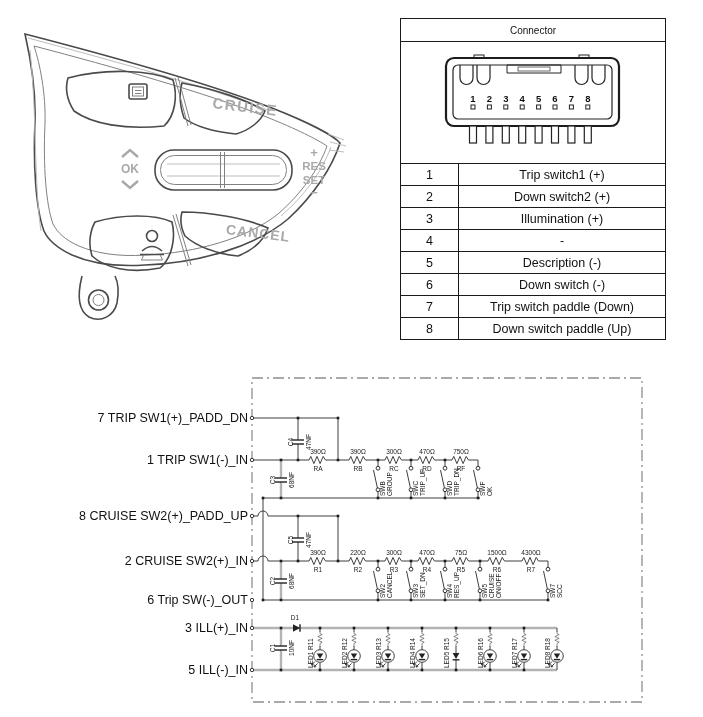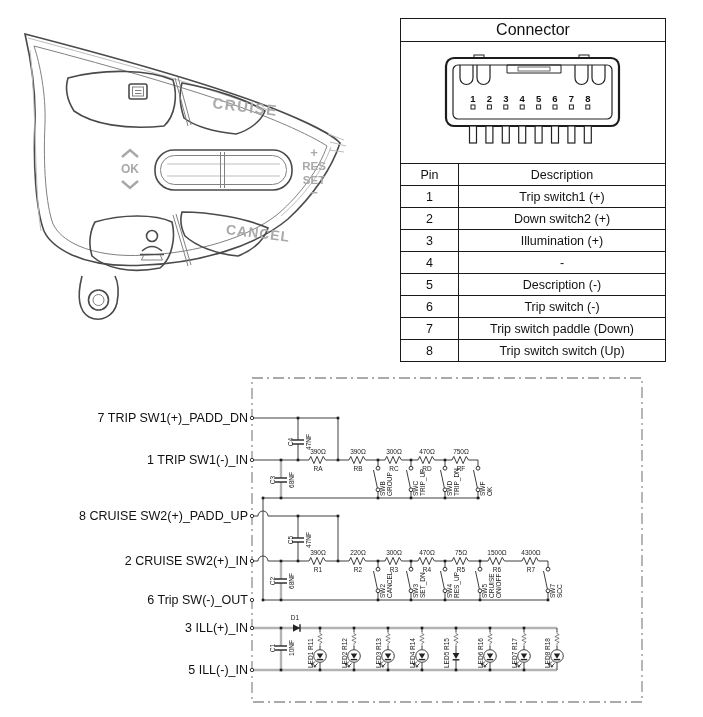--- a/index.html
+++ b/index.html
@@ -10,21 +10,21 @@
   .o1{stroke:#4a4a4a;stroke-width:1.6;fill:none;}
   .o2{stroke:#818181;stroke-width:1;fill:none;}
   .o3{stroke:#bdbdbd;stroke-width:1;fill:none;}
   .gtxt{fill:#a9a9a9;font-family:"Liberation Sans",sans-serif;font-weight:700;}
   
   .conn-panel{position:absolute;left:400px;top:18px;width:266px;}
   .conn-panel table{border-collapse:collapse;width:100%;table-layout:fixed;
     font-family:"Liberation Sans",sans-serif;font-size:12.5px;color:#111;}
   .conn-panel th,.conn-panel td{border:1px solid #1a1a1a;text-align:center;
     font-weight:400;padding:0;height:21px;overflow:hidden;white-space:nowrap;}
-  .conn-panel .title-cell{height:22px;font-size:16px;}
+  .conn-panel .title-cell{height:22px;font-size:10px;}
   .conn-panel .fig-cell{height:120px;}
   .conn-panel col.pc{width:58px;}
   
   .schem{position:absolute;left:0;top:370px;}
   .k{stroke:#3f3f3f;stroke-width:1;fill:none;}
   .kg{stroke:#b3b3b3;stroke-width:2.4;fill:none;}
   .cp{stroke:#222;stroke-width:1.4;fill:none;}
   .bd{stroke:#8f8f8f;stroke-width:1.3;fill:none;stroke-dasharray:11 4 2 4;}
   .nd{fill:#1b1b1b;}
   .pinc{fill:#fff;stroke:#333;stroke-width:1;}
@@ -144,24 +144,20 @@
                   <rect x="117.7" y="84" width="7" height="17"></rect>
               <rect x="134.1" y="84" width="7" height="17"></rect>
                   <rect x="150.5" y="84" width="7" height="17"></rect>
               <rect x="166.9" y="84" width="7" height="17"></rect>
                   <rect x="183.3" y="84" width="7" height="17"></rect>
             </g>
           </svg>
         </td>
       </tr>
       <tr>
-        <th>Pin</th>
-        <th>Description</th>
-      </tr>
-      <tr>
             <td>1</td>
             <td>Trip switch1 (+)</td>
           </tr>
       <tr>
             <td>2</td>
             <td>Down switch2 (+)</td>
           </tr>
       <tr>
             <td>3</td>
             <td>Illumination (+)</td>
@@ -169,29 +165,29 @@
       <tr>
             <td>4</td>
             <td>-</td>
           </tr>
       <tr>
             <td>5</td>
             <td>Description (-)</td>
           </tr>
       <tr>
             <td>6</td>
-            <td>Trip switch (-)</td>
+            <td>Down switch (-)</td>
           </tr>
       <tr>
             <td>7</td>
             <td>Trip switch paddle (Down)</td>
           </tr>
       <tr>
             <td>8</td>
-            <td>Trip switch switch (Up)</td>
+            <td>Down switch paddle (Up)</td>
           </tr>
     </tbody>
       </table>
   </div>
 
   <svg class="schem" width="703" height="347" viewBox="0 0 703 347">
     <defs>
       <g id="resh">
           <path class="k" d="M-12 0 L-9 0 L-7.2 -3.6 L-4.1 3.6 L-1 -3.6 L2.1 3.6 L5.2 -3.6 L7.5 0 L12 0"></path>
         </g>

